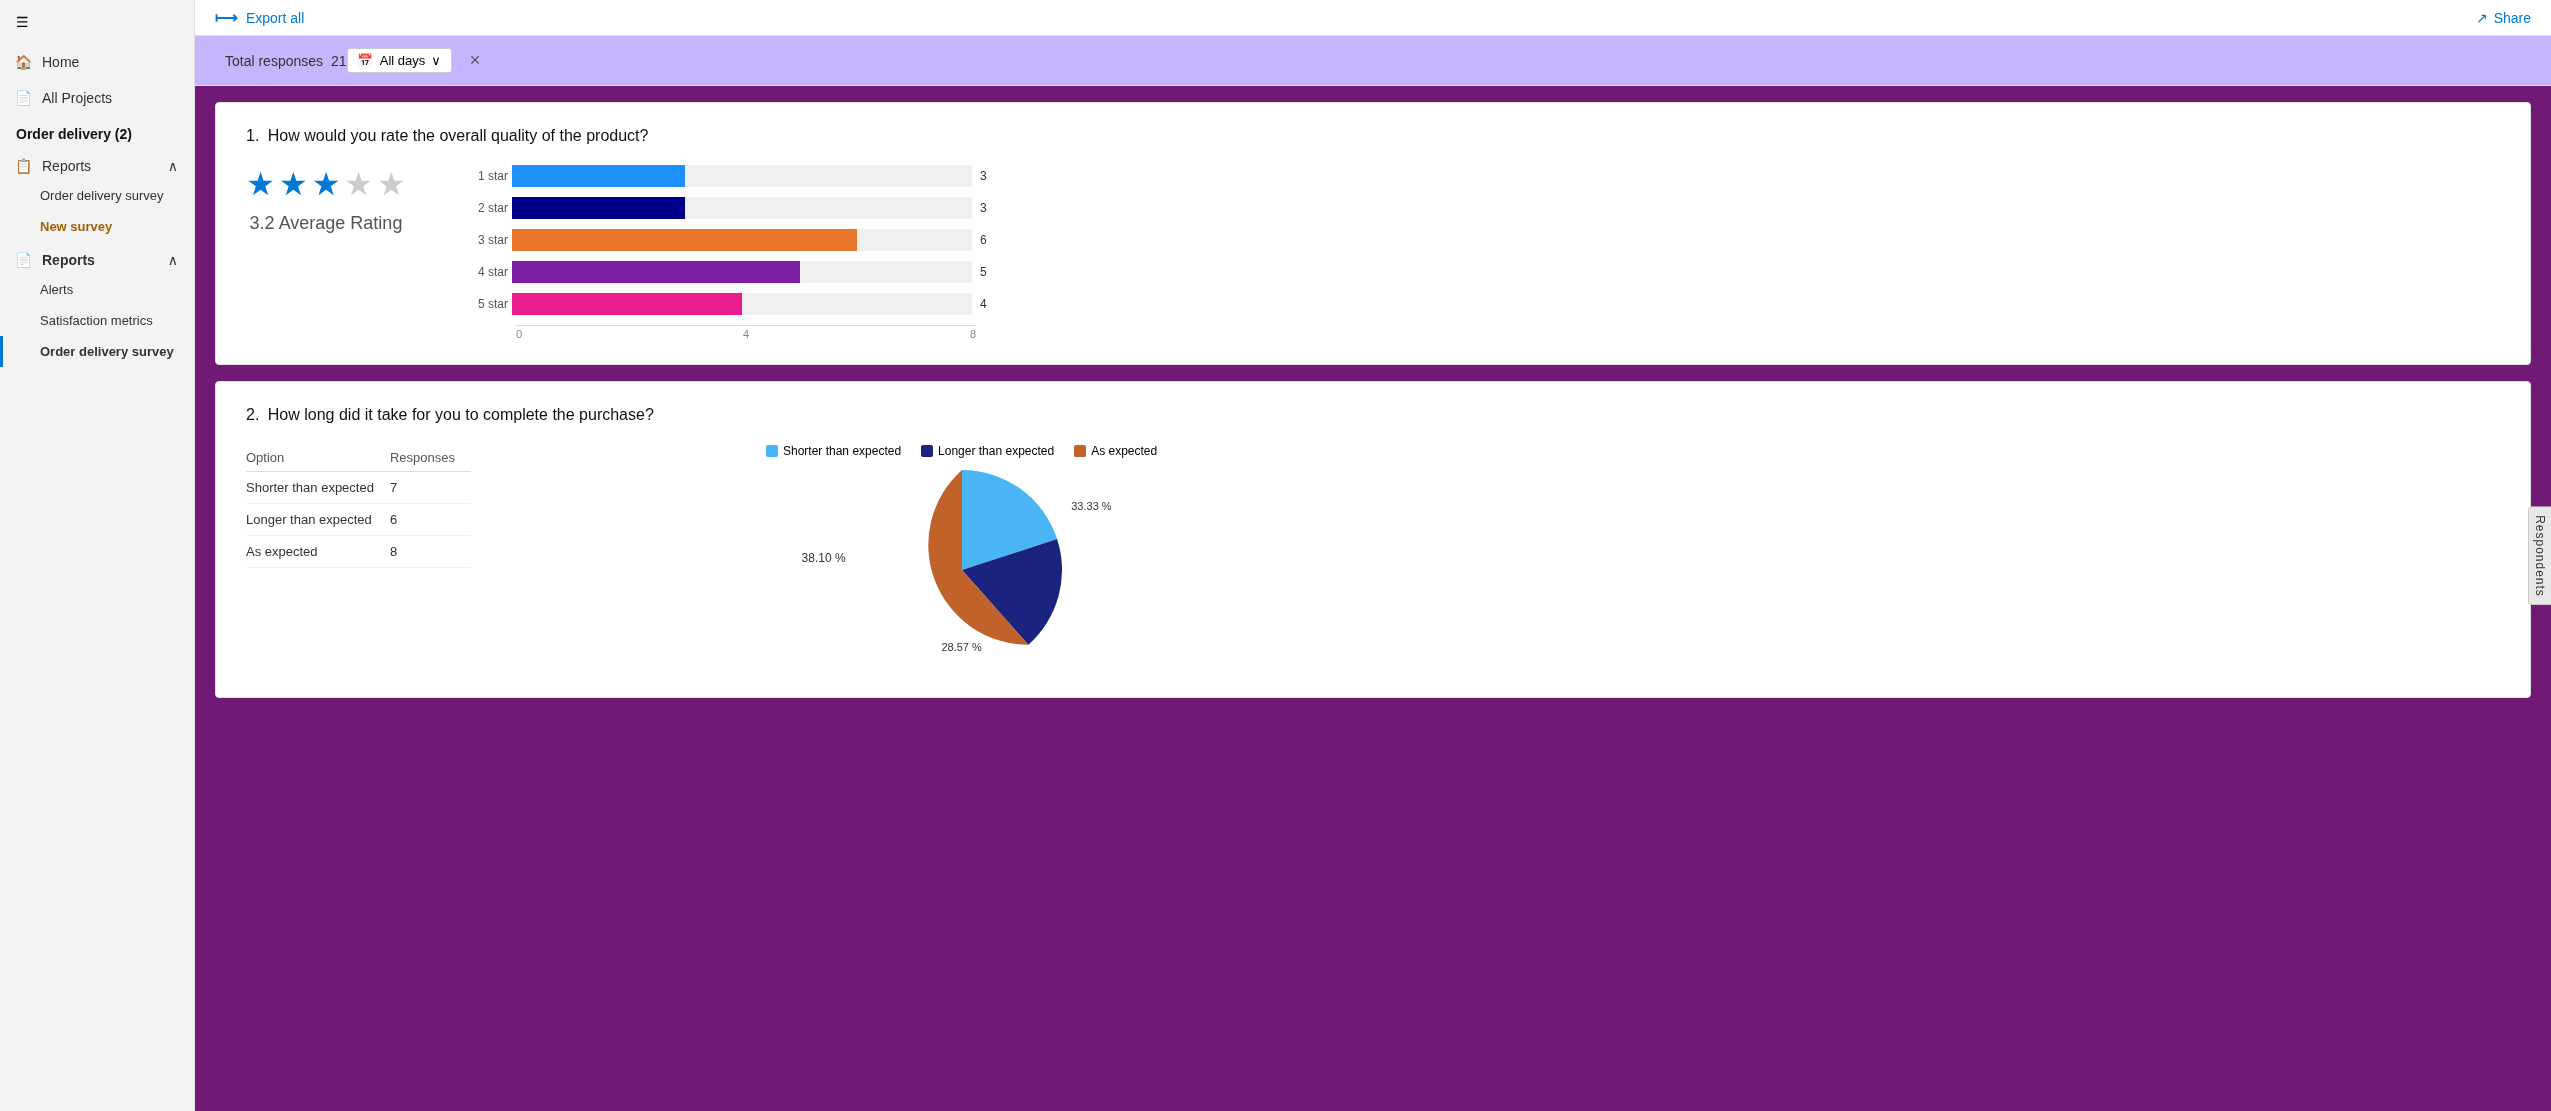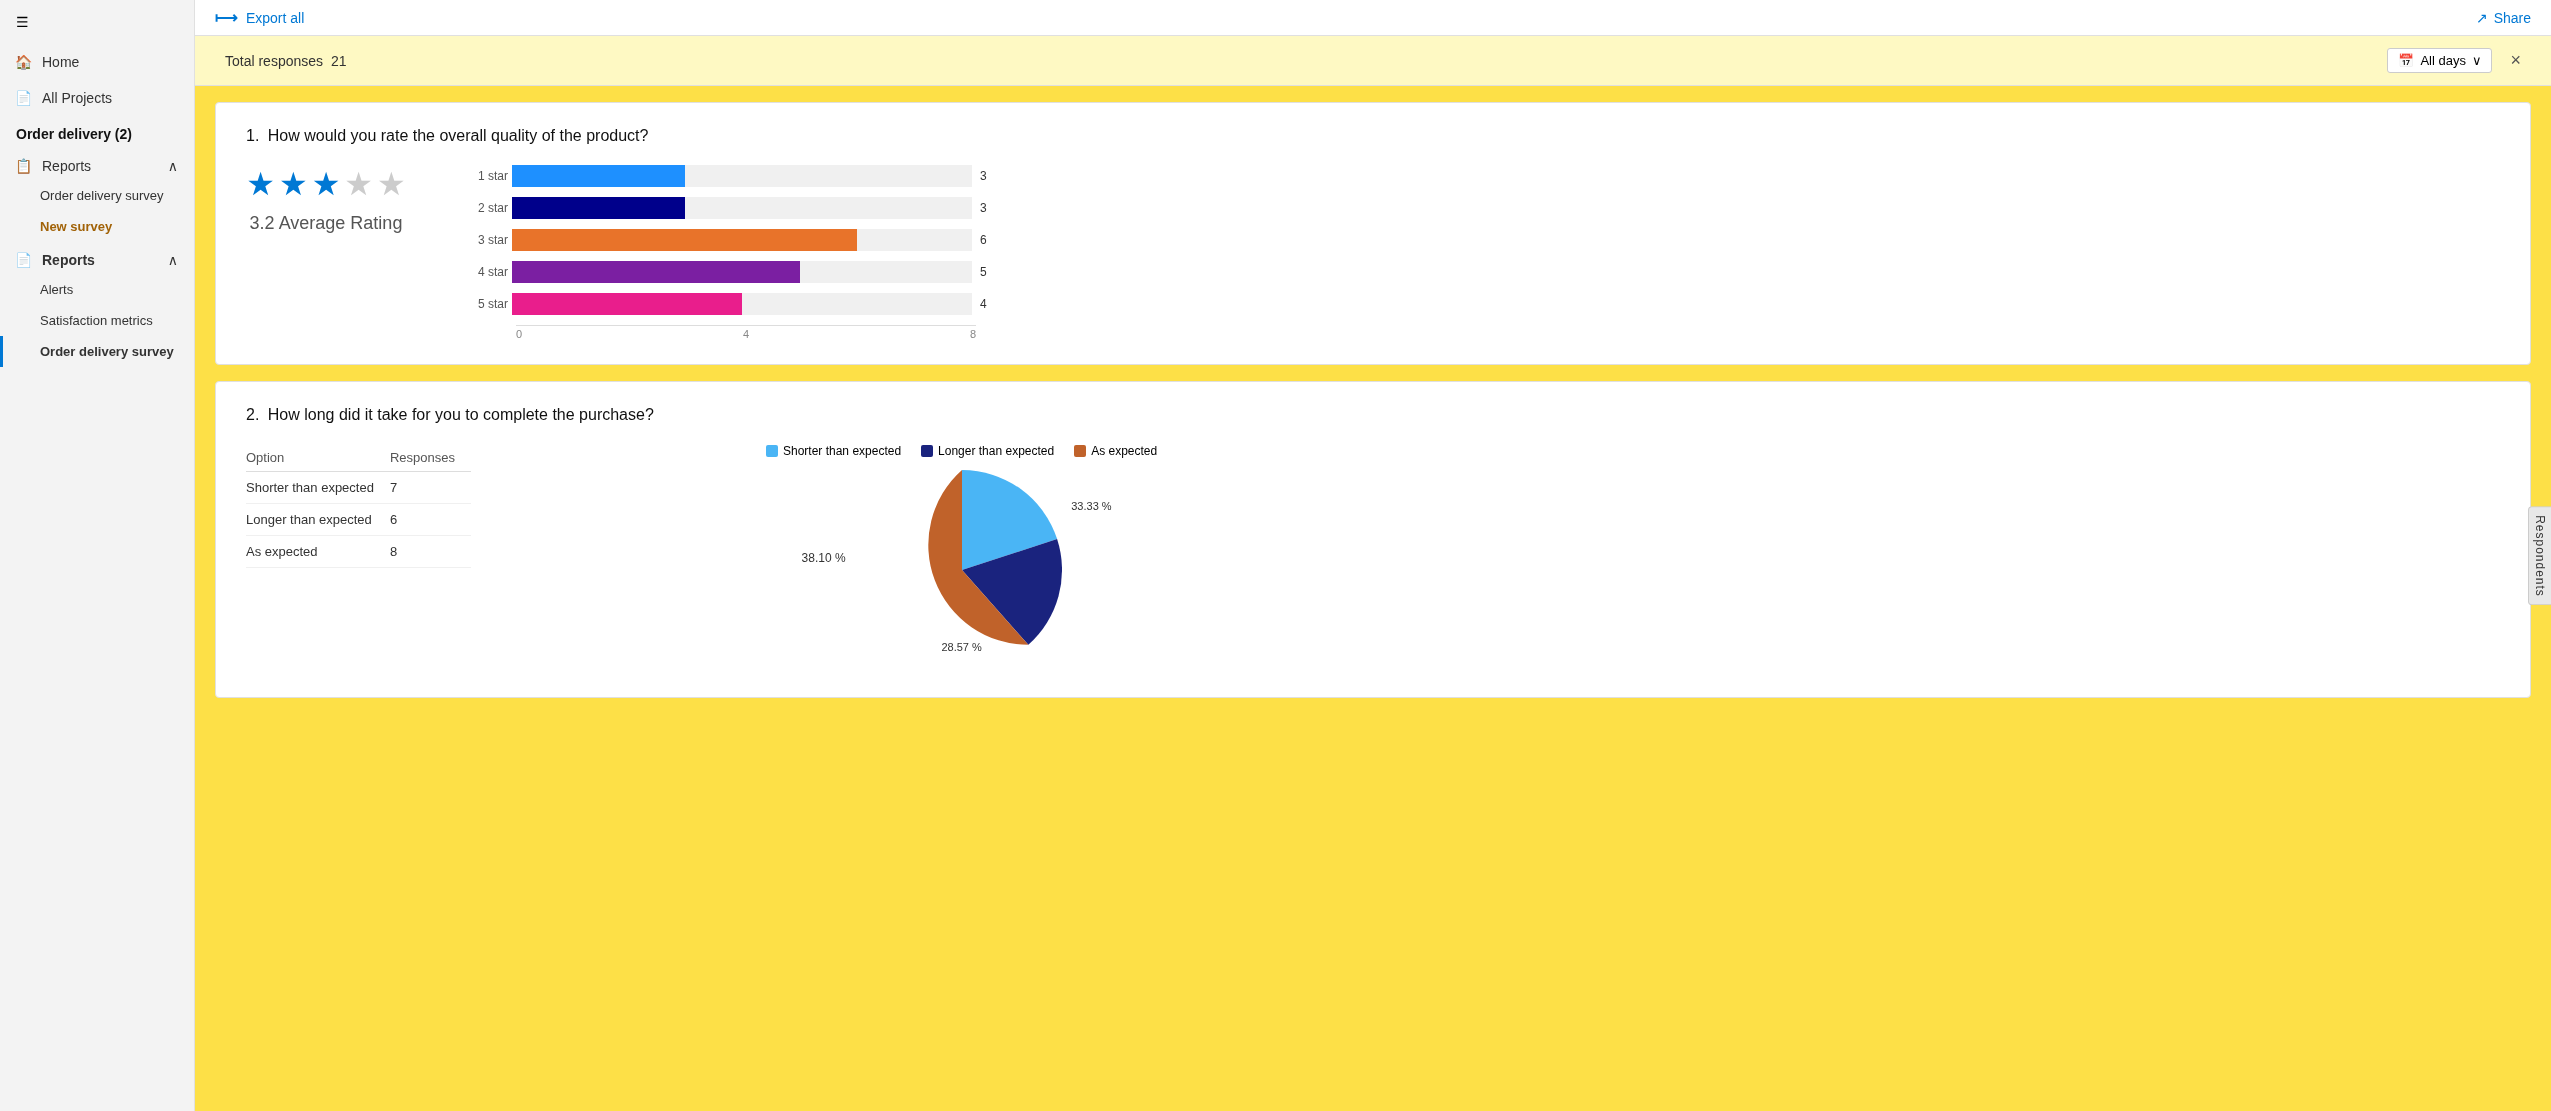--- a/index.html
+++ b/index.html
@@ -91,28 +91,28 @@
       display: flex;
       align-items: center;
       gap: 6px;
       color: #0078d4;
       cursor: pointer;
       font-size: 14px;
     }
     .content-area {
       flex: 1;
       overflow-y: auto;
-      background: #fde047;
+      background: #701a75;
     }
     .content-header {
-      background: #fef9c3;
+      background: #c4b5fd;
       padding: 12px 30px;
       display: flex;
       align-items: center;
-      justify-content: space-between;
+      justify-content: flex-start;
       border-bottom: 1px solid #e0e0e0;
     }
     .total-responses {
       font-size: 14px;
       color: #333;
     }
     .days-filter {
       display: flex;
       align-items: center;
       gap: 6px;

